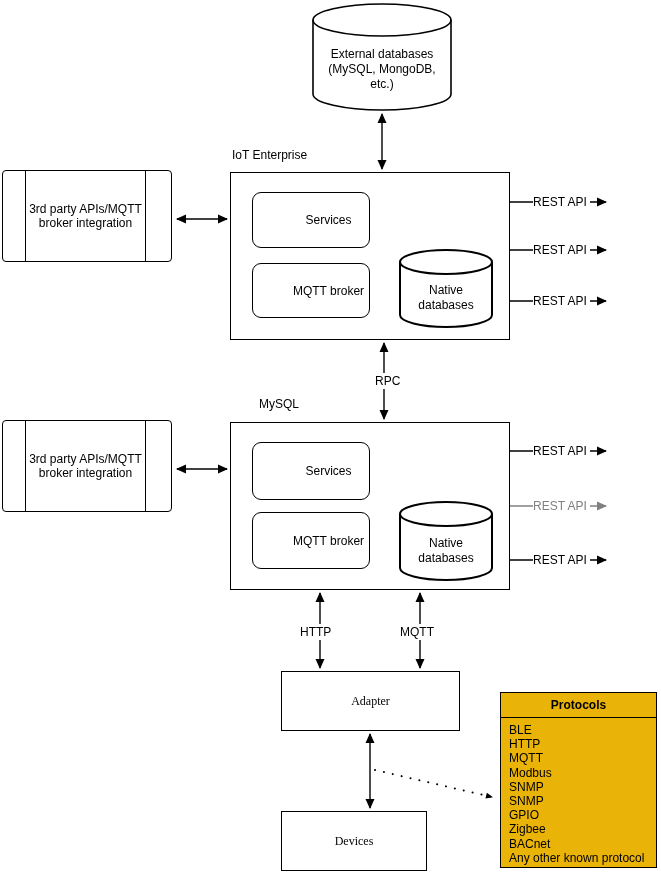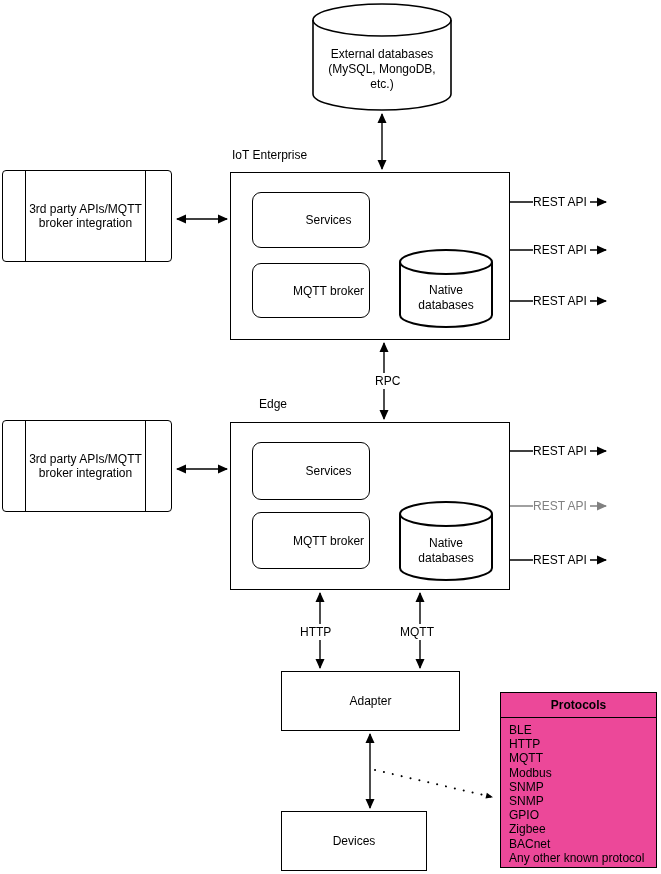--- a/index.html
+++ b/index.html
@@ -48,27 +48,27 @@
   }
   .lbl.center { text-align: center; }
   .edge-label {
     position: absolute;
     background: #ffffff;
     text-align: left;
     line-height: 16px;
     height: 16px;
   }
   .flexcenter {
-    display: flex; align-items: center; justify-content: center; text-align: center;
+    display: flex; align-items: center; justify-content: center; text-align: center; font-family: Liberation Serif, serif;
   }
   .muted { color: #808080; }
   .protocols {
     position: absolute;
     border: 1px solid #000;
-    background: #ec4899;
+    background: #eab308;
   }
   .protocols .ptitle {
     height: 25px;
     border-bottom: 1px solid #000;
     font-weight: bold;
     display: flex; align-items: center; justify-content: center;
   }
   .protocols ul {
     list-style: none;
     padding: 5px 8px 0 8px;
@@ -152,21 +152,21 @@
     <div class="process-label">3rd party APIs/MQTT
 broker integration</div>
   </div>
 
   <div class="edge-label" style="left:533px; top:194px; width:57px;">REST API</div>
   <div class="edge-label" style="left:533px; top:242px; width:57px;">REST API</div>
   <div class="edge-label" style="left:533px; top:293px; width:57px;">REST API</div>
 
   <div class="edge-label" style="left:367px; top:373px; width:36px;margin-left:8px;">RPC</div>
 
-  <div class="lbl" style="left:259px; top:397px;">Edge</div>
+  <div class="lbl" style="left:259px; top:397px;">MySQL</div>
   <div class="box" style="left:230px; top:422px; width:280px; height:168px;"></div>
   <div class="box rounded" style="left:252px; top:442px; width:118px; height:58px;">
     <span>Services</span>
   </div>
   <div class="box rounded" style="left:252px; top:512px; width:118px; height:57px;">
     <span>MQTT broker</span>
   </div>
   <div class="lbl center" style="left:398px; top:536px; width:96px;">Native
 databases</div>
 

